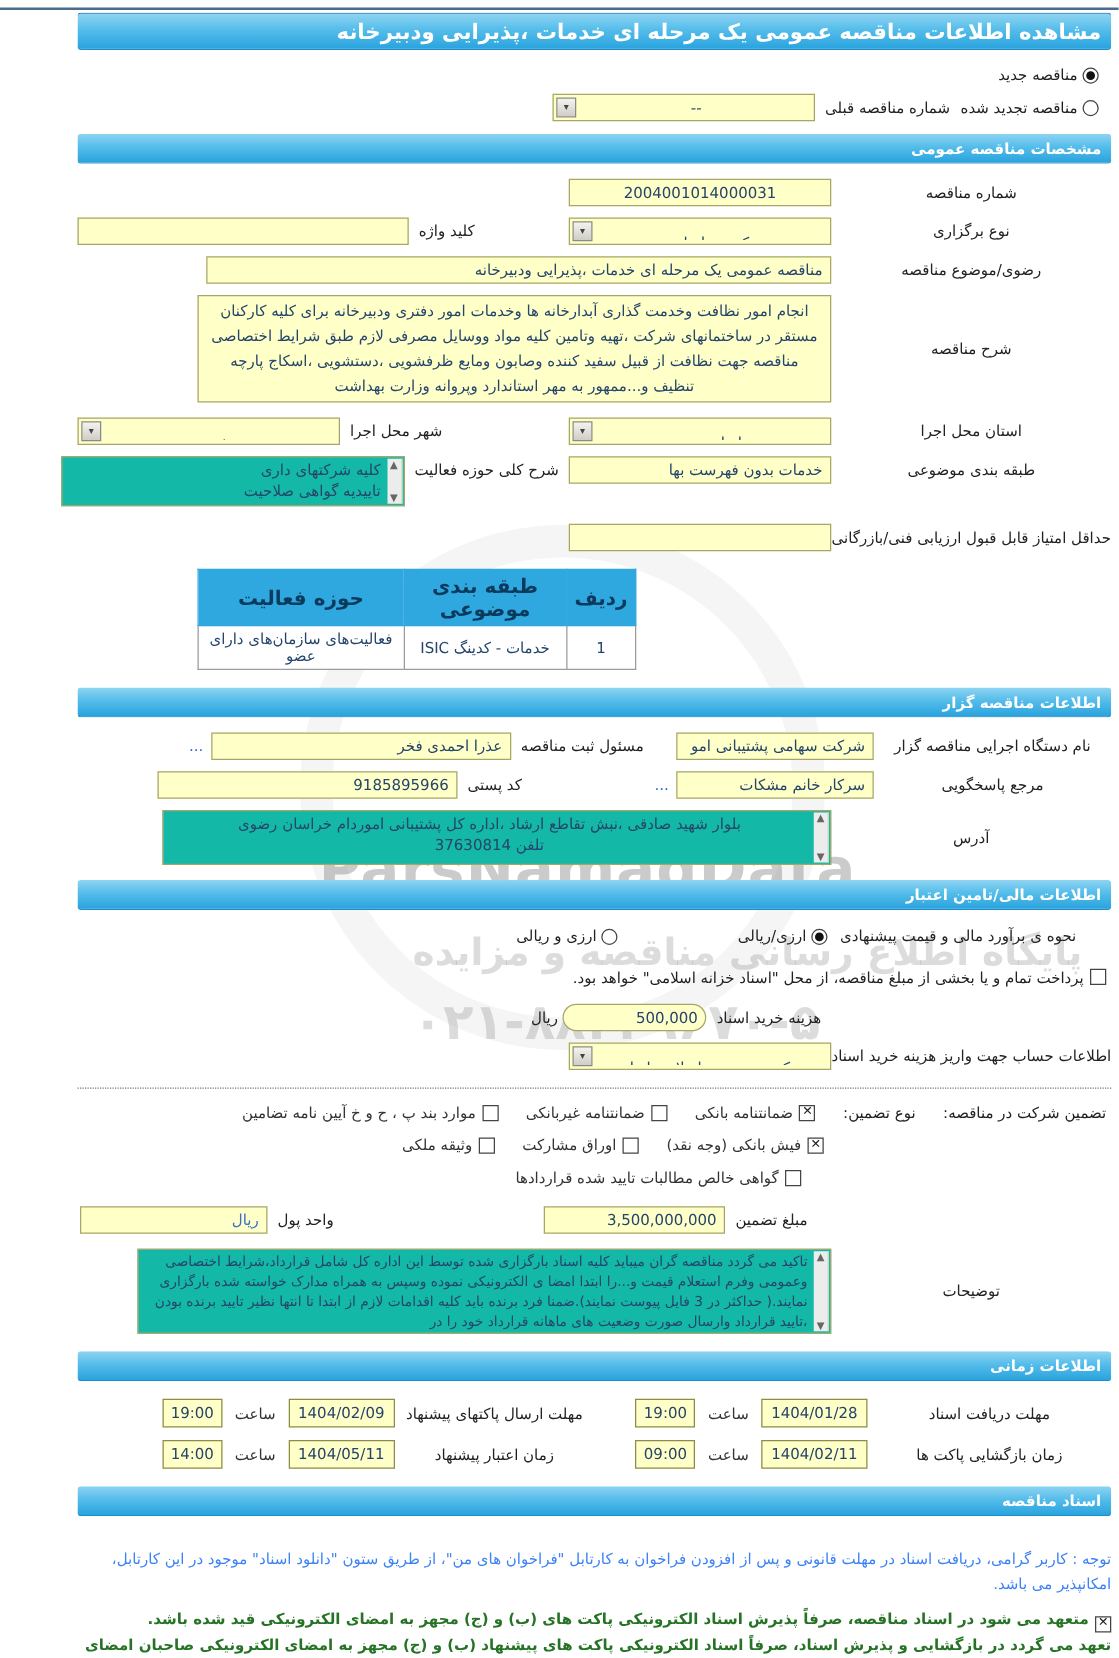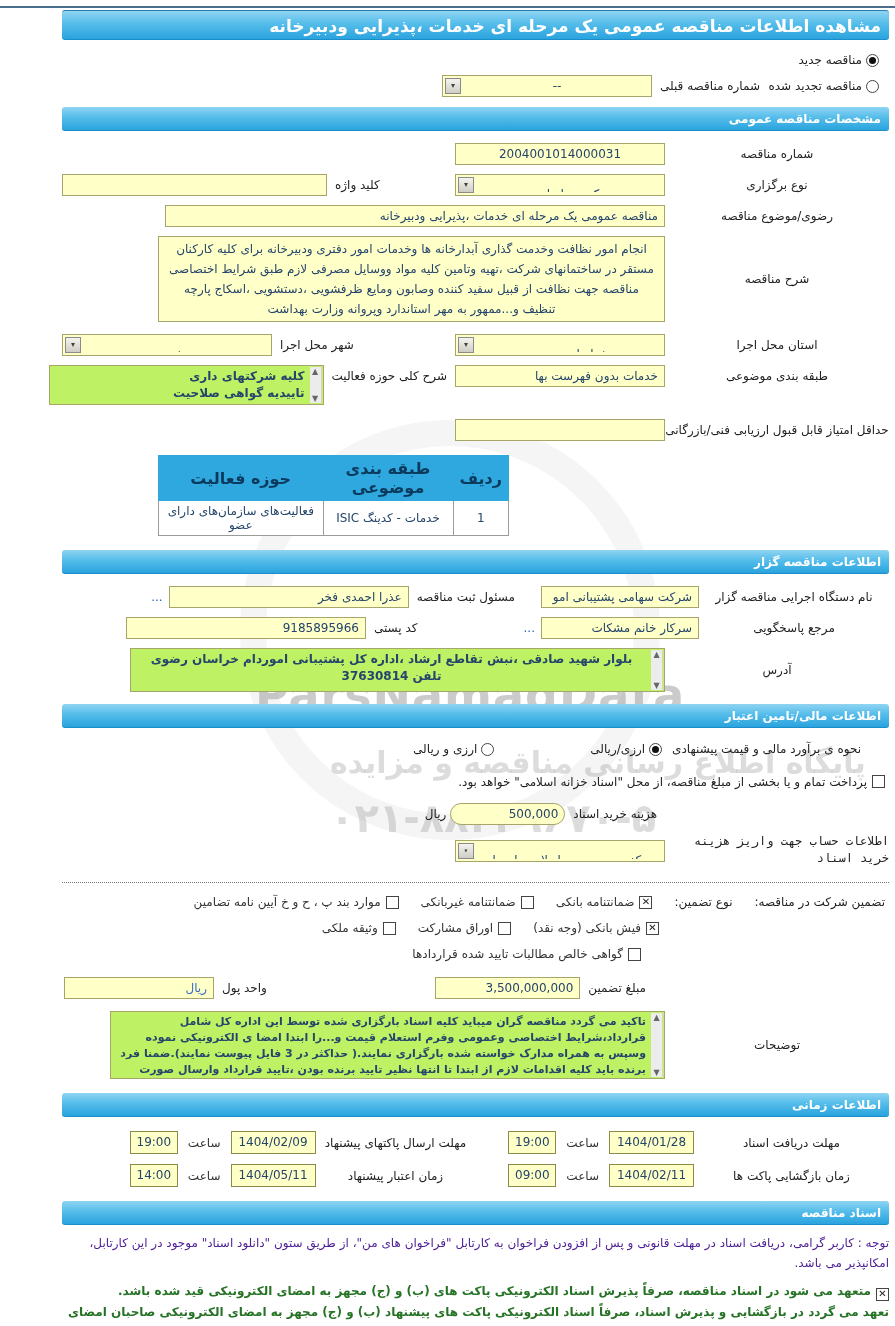--- a/index.html
+++ b/index.html
@@ -39,33 +39,33 @@
   .pushleft{margin-right:auto;}
   .gap8{margin-left:8px;margin-right:8px;}
   
   .rad{width:13px;height:13px;border:1px solid #444;border-radius:50%;background:#fff;flex:none;
     display:inline-flex;align-items:center;justify-content:center;margin-left:4px;}
   .rad.on::before{content:"";width:7px;height:7px;border-radius:50%;background:#111;}
   .chk{width:13px;height:13px;border:1px solid #444;background:#fff;flex:none;display:inline-flex;
     align-items:center;justify-content:center;font-size:10px;color:#222;margin-left:5px;}
   .chk.on::before{content:"✕";line-height:1;}
   
-  .lb{position:relative;background:#bef264;border:1px solid #a6a66b;color:#25456b;overflow:hidden;flex:none;font-weight:bold;}
+  .lb{position:relative;background:#14b8a6;border:1px solid #a6a66b;color:#25456b;overflow:hidden;flex:none;}
   .vstrip{position:absolute;right:1px;top:1px;bottom:1px;width:12px;background:#ececec;border-right:1px solid #d5d5c0;
     display:flex;flex-direction:column;justify-content:space-between;align-items:center;font-size:8px;color:#666;}
   .lb .txt{padding:2px 18px 2px 6px;line-height:17px;}
   .descbox{width:507px;height:86px;background:#ffffc8;border:1px solid #a6a66b;color:#25456b;
     text-align:center;padding:2px 8px;line-height:20px;overflow:hidden;flex:none;}
   
   .tbl{margin:14px 380px 0 0;border-collapse:collapse;width:351px;}
   .tbl th{background:#2fa8e0;color:#0b3a5c;font-weight:bold;padding:3px 6px;border:1px solid #2fa8e0;font-size:16px;}
   .tbl td{background:#fff;border:1px solid #9b9b9b;padding:3px 6px;color:#25456b;text-align:center;font-size:12px;}
   .dotted{border-top:1px dotted #777;margin-top:14px;}
   
-  .notice{color:#4c1d95;margin-top:8px;line-height:20px;}
+  .notice{color:#3b82f6;margin-top:24px;line-height:20px;}
   .commit{color:#267326;font-weight:bold;margin-top:8px;line-height:21px;}
   .commit .chk{vertical-align:-2px;}
   .treasury{max-width:492px;line-height:21px;color:#222;}
   
   .trow{display:flex;align-items:center;margin-top:10px;}
   .thalf{display:flex;align-items:center;width:50%;}
   .thalf .lbl{width:195px;}
   .thalf.lefth .lbl{width:160px;}
   .dfld{background:#ffffc8;border:1px solid #8b8b4a;height:23px;line-height:21px;text-align:center;
     color:#25456b;flex:none;}
@@ -237,21 +237,21 @@
     <span class="chk" style="margin-top:3px;"></span>
     <p class="treasury">پرداخت تمام و یا بخشی از مبلغ مناقصه، از محل "اسناد خزانه اسلامی" خواهد بود.</p>
   </div>
 
   <div class="row" style="padding-right:224px;margin-top:10px;">
     <span class="lbl-inline gap8">هزینه خرید اسناد</span>
     <div class="fld w115 tr">500,000</div>
     <span class="lbl-inline" style="margin-right:4px;">ریال</span>
   </div>
 
-  <div class="row" style="align-items:center;font-family:Liberation Mono, monospace;">
+  <div class="row" style="align-items:center;">
     <span class="acclbl">اطلاعات حساب جهت واریز هزینه خرید اسناد</span>
     <div class="sel clip w210">
       <span class="val"><span>مرکزی جمهوری اسلامی ایران</span></span>
       <span class="cbtn"></span>
     </div>
   </div>
 
   <div class="dotted"></div>
 
   <div class="grow1" style="padding-right:4px;">

